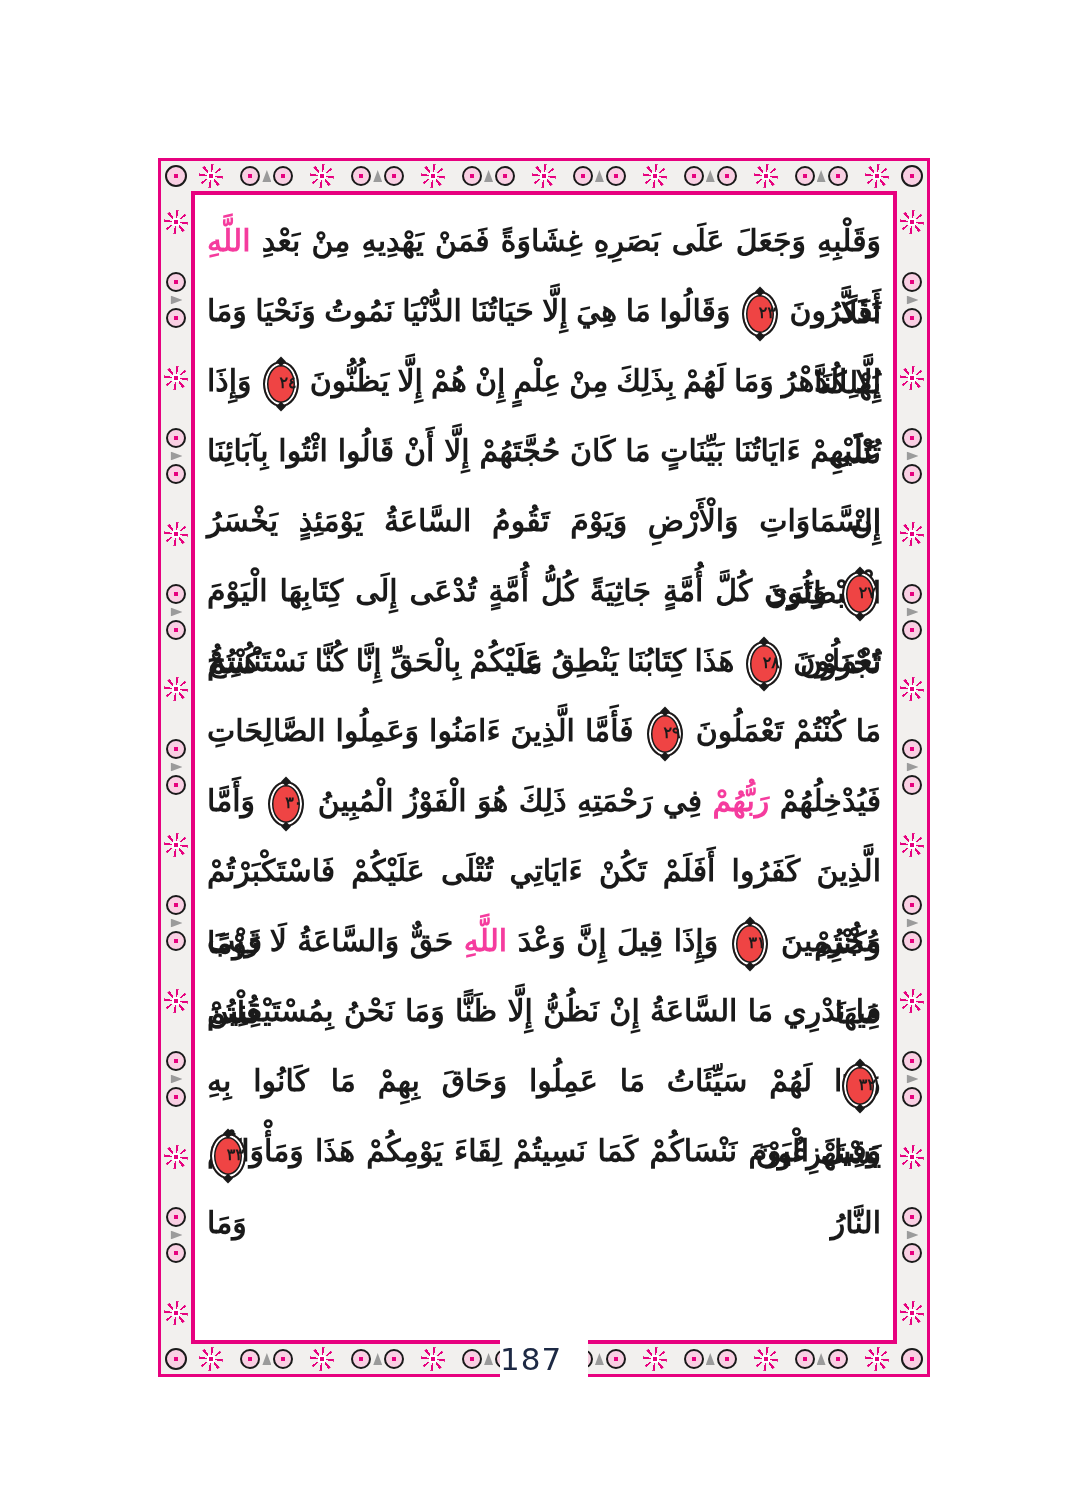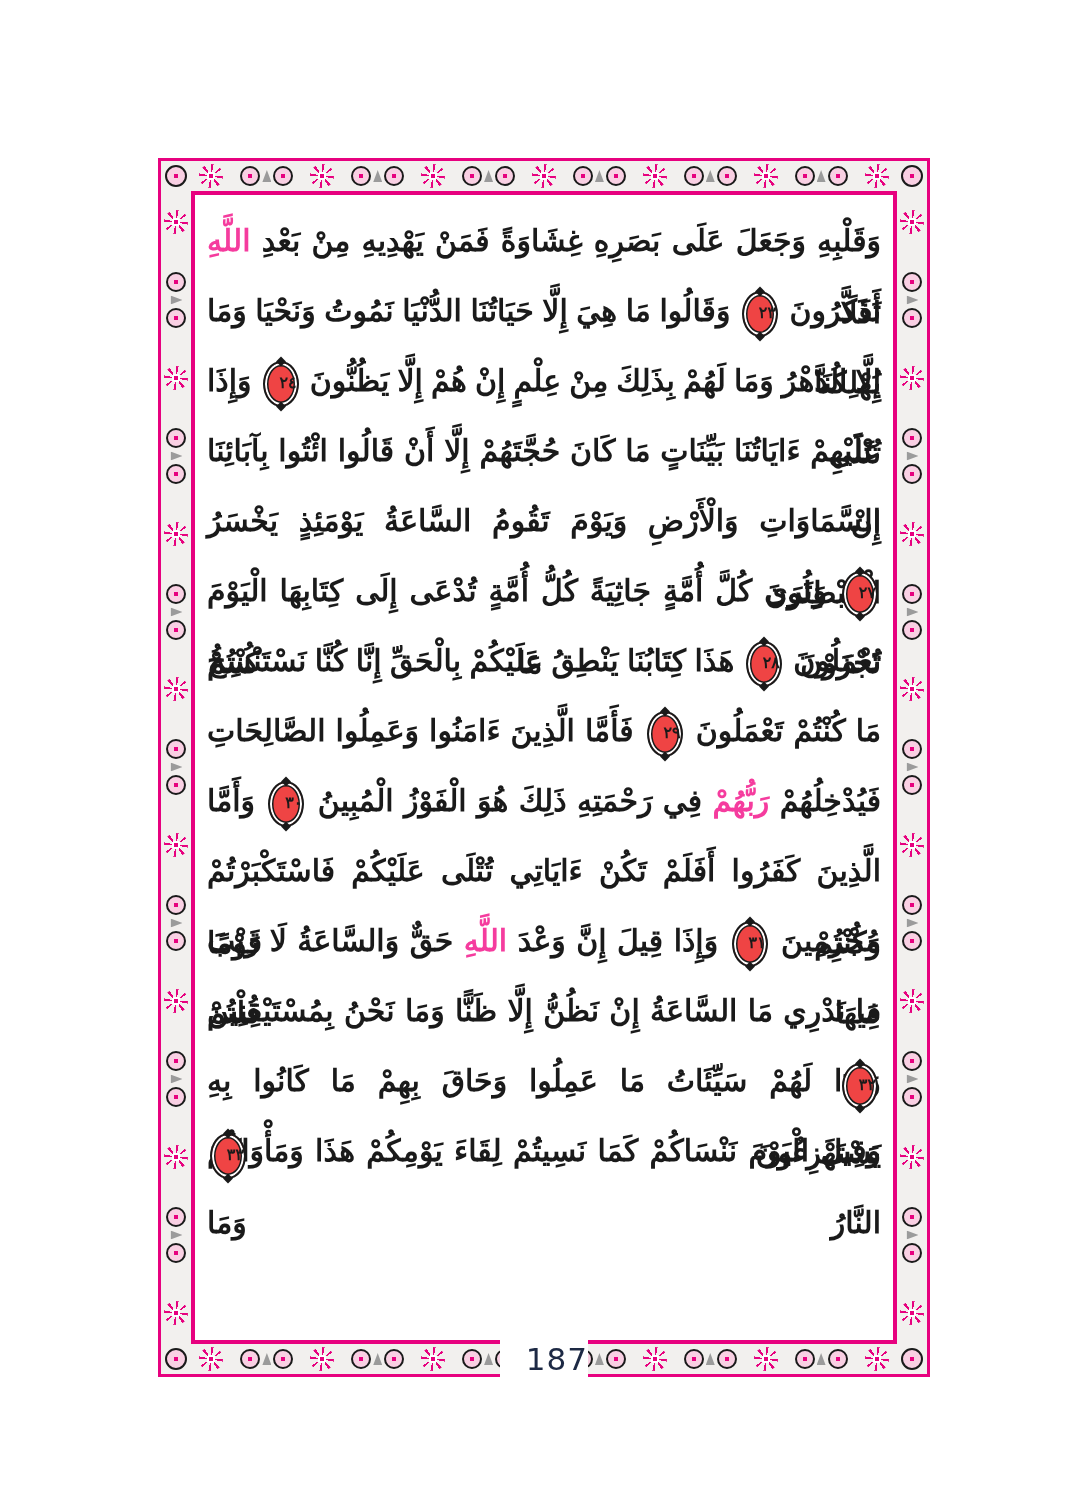--- a/index.html
+++ b/index.html
@@ -52,21 +52,21 @@
   }
   .o-leaf.v{transform:rotate(90deg);}
   .corner{position:absolute;width:30px;height:30px;display:flex;align-items:center;justify-content:center;}
   .corner .o-circ{width:18px;height:18px;}
   .corner.tl{top:0;left:0;} .corner.tr{top:0;right:0;}
   .corner.bl{bottom:0;left:0;} .corner.br{bottom:0;right:0;}
   
   .pageno{
     position:absolute;left:50%;bottom:-9px;transform:translateX(-50%);
     width:88px;height:46px;background:#ffffff;z-index:4;
-    color:var(--page_number_ink);font-size:31px;line-height:44px;text-align:right;
+    color:var(--page_number_ink);font-size:31px;line-height:44px;text-align:left;
     letter-spacing:1px;
   }
   
   .textblock{
     position:absolute;inset:0;padding:10px 12px 0 12px;direction:rtl;
   }
   .line{
     height:70px;line-height:72px;
     font-size:30px;font-weight:bold;color:var(--ink_black);
     text-align:justify;text-align-last:justify;font-family:Liberation Serif, serif;

